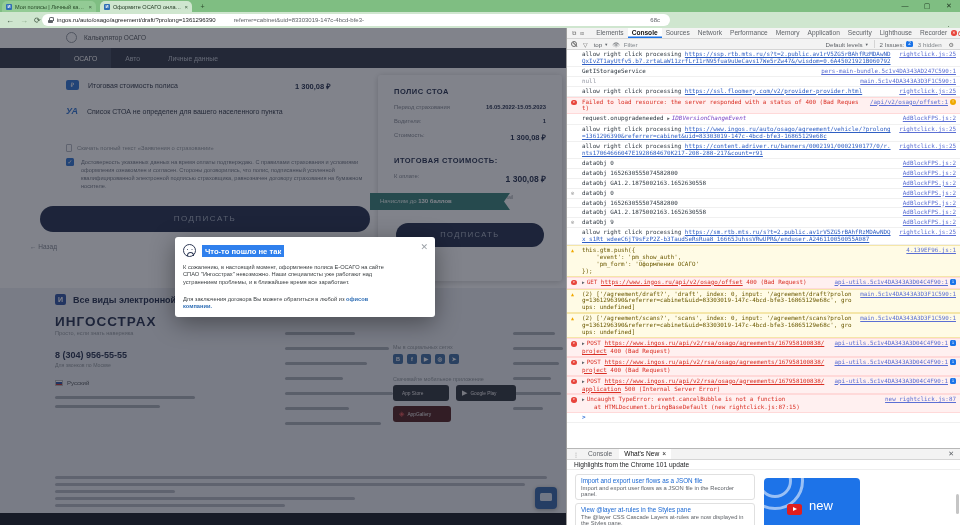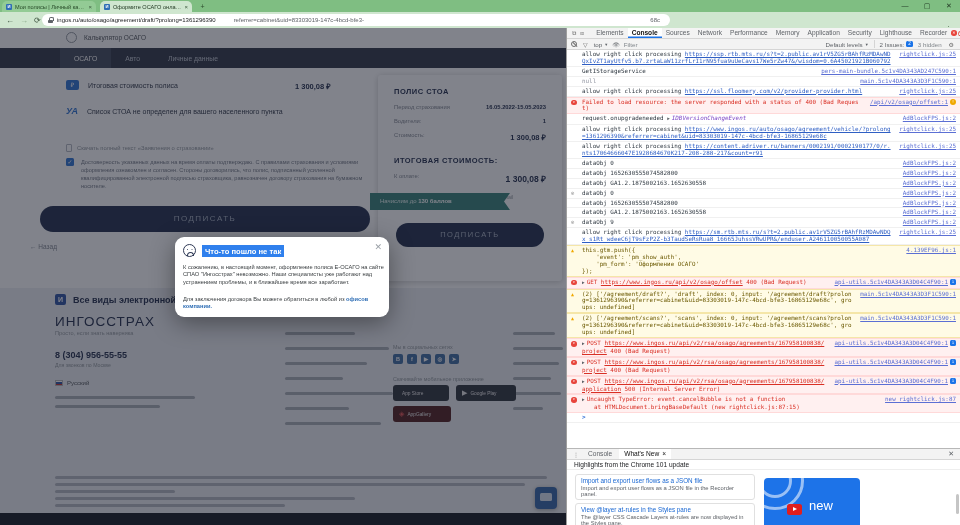--- a/index.html
+++ b/index.html
@@ -73,21 +73,21 @@
             font-size:6px;line-height:17px;padding-left:10px;
             clip-path:polygon(0 0,100% 0,calc(100% - 6px) 50%,100% 100%,0 100%);}
   .s-ribbon b{color:#fff;}
   .s-csign{position:absolute;left:18px;top:148px;width:148px;height:24px;border-radius:12px;background:#2e3a56;
            color:#aeb6c6;font-size:7.5px;letter-spacing:1.5px;text-align:center;line-height:24px;}
 
   .s-footer{position:absolute;left:0;top:260px;width:100%;height:237px;background:#eff1f4;}
   .s-allins{position:absolute;left:55px;top:6px;display:flex;gap:7px;align-items:center;
             font-size:9px;font-weight:bold;color:#2f3a56;}
   .s-allins .m{width:11px;height:11px;background:#3a5da8;border-radius:2px;color:#fff;font-size:7px;line-height:11px;text-align:center;font-weight:bold;}
-  .s-brand{position:absolute;left:55px;top:26px;font-size:13.5px;font-weight:normal;color:#2f3a56;letter-spacing:1px;}
+  .s-brand{position:absolute;left:55px;top:26px;font-size:13.5px;font-weight:bold;color:#2f3a56;letter-spacing:1px;}
   .s-tag{position:absolute;left:55px;top:42px;font-size:5.6px;color:#9aa0a6;}
   .s-phone{position:absolute;left:55px;top:62px;font-size:9px;font-weight:bold;color:#2f3a56;}
   .s-phnote{position:absolute;left:55px;top:74px;font-size:5.2px;color:#9aa0a6;}
   .s-lang{position:absolute;left:55px;top:92px;font-size:6px;color:#5f6368;display:flex;gap:4px;align-items:center;}
   .s-flag{width:8px;height:5.5px;background:linear-gradient(#fff 33%,#3a5da8 33%,#3a5da8 66%,#c43c3c 66%);border:0.5px solid #bbb;}
   .s-addr{position:absolute;left:55px;top:108px;}
   .bar{height:3px;background:#aeb3bb;border-radius:1.5px;margin-bottom:6px;}
   .fcol1{position:absolute;left:285px;top:44px;width:110px;}
   .fcol1 .bar{margin-bottom:12px;}
   .fcol2{position:absolute;left:513px;top:44px;width:50px;}
@@ -101,21 +101,21 @@
   .appbtn .g{font-size:7px;}
   .s-legal{position:absolute;left:55px;top:188px;width:495px;}
   .s-legal .bar{height:2.5px;background:#b9bdc4;margin-bottom:4.5px;}
   .s-chat{position:absolute;left:535px;top:459px;width:22px;height:22px;background:#3f6fae;border-radius:4px;box-shadow:0 1px 4px rgba(0,0,0,.3);}
   .s-chat:before{content:"";position:absolute;left:5px;top:6px;width:12px;height:8px;background:#dce7f3;border-radius:1.5px;}
   .s-botbar{position:absolute;left:0;top:485px;width:100%;height:12px;background:#23272e;}
 
   .overlay{position:absolute;inset:0;background:rgba(13,18,32,.52);}
 
   
-  .modal{position:absolute;left:175px;top:209px;width:214px;height:80px;background:#fff;border-radius:9px;
+  .modal{position:absolute;left:175px;top:209px;width:260px;height:80px;background:#fff;border-radius:3px;
          box-shadow:0 6px 24px rgba(0,0,0,.4);padding-left:33px;}
   .m-face{position:absolute;left:8px;top:7px;width:13px;height:13px;border:1.3px solid #2f3a56;border-radius:50%;}
   .m-face:before{content:"";position:absolute;left:2.5px;top:3.5px;width:1.6px;height:1.6px;background:#2f3a56;border-radius:50%;box-shadow:4.5px 0 0 #2f3a56;}
   .m-face:after{content:"";position:absolute;left:2.8px;top:7px;width:5px;height:3px;border:1.2px solid #2f3a56;border-bottom:none;border-radius:4px 4px 0 0;}
   .m-title{position:absolute;left:27px;top:8px;background:#2f80ed;color:#fff;font-weight:bold;font-size:7.6px;padding:1.5px 3px;}
   .m-close{position:absolute;right:7px;top:5px;font-size:9px;color:#9aa0a6;}
   .m-body{position:absolute;left:8px;top:27px;width:205px;font-size:5.7px;line-height:7.4px;color:#3c4043;}
   .m-body2{position:absolute;left:8px;top:59px;width:205px;font-size:5.7px;line-height:7.4px;color:#3c4043;}
   .m-link{color:#2f6eb5;font-weight:bold;}
 

